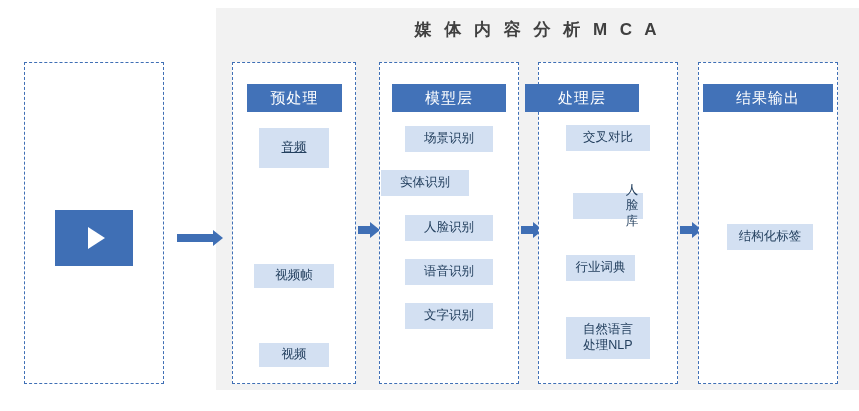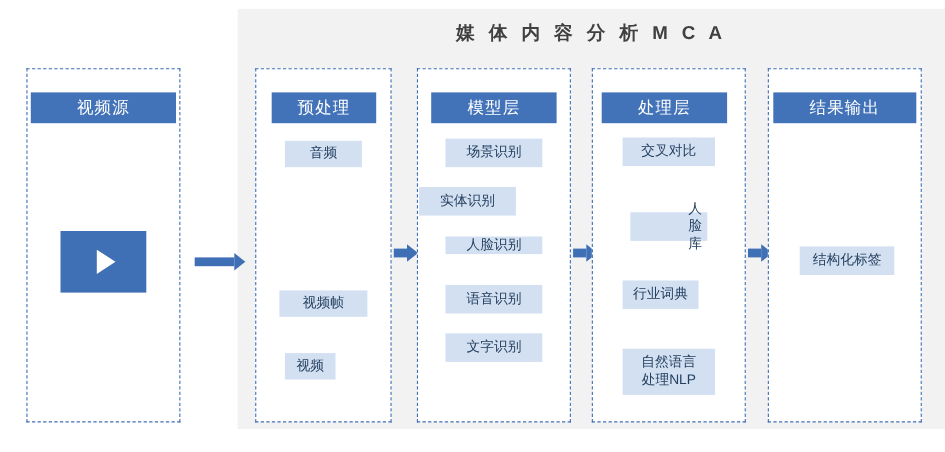--- a/index.html
+++ b/index.html
@@ -86,56 +86,55 @@
 </style>
 </head>
 <body>
 
 <div class="canvas">
 
   <div class="mca-panel"></div>
   <div class="mca-title">媒 体 内 容 分 析 M C A</div>
 
   <div class="col" style="left:24px;top:62px;width:140px;height:322px;"></div>
-  <div class="hdr" style="left:28px;top:84px;width:132px;">视频源</div>
   <div class="play-box">
     <div class="play-tri"></div>
   </div>
 
   <div class="arrow" style="left:177px;top:234px;width:46px;">
     <div class="shaft"></div>
     <div class="head"></div>
   </div>
 
   <div class="col" style="left:232px;top:62px;width:124px;height:322px;"></div>
   <div class="hdr" style="left:247px;top:84px;width:95px;">预处理</div>
-  <div class="item" style="left:259px;top:128px;width:70px;height:24px;">音频</div>
+  <div class="item" style="left:259px;top:128px;width:70px;height:40px;text-decoration:underline;">音频</div>
   <div class="item" style="left:254px;top:264px;width:80px;height:24px;">视频帧</div>
-  <div class="item" style="left:259px;top:321px;width:46px;height:24px;">视频</div>
+  <div class="item" style="left:259px;top:343px;width:70px;height:24px;">视频</div>
 
   <div class="arrow" style="left:358px;top:226px;width:22px;">
     <div class="shaft"></div>
     <div class="head"></div>
   </div>
 
   <div class="col" style="left:379px;top:62px;width:140px;height:322px;"></div>
   <div class="hdr" style="left:392px;top:84px;width:114px;">模型层</div>
   <div class="item" style="left:405px;top:126px;width:88px;height:26px;">场景识别</div>
   <div class="item" style="left:381px;top:170px;width:88px;height:26px;">实体识别</div>
-  <div class="item" style="left:405px;top:215px;width:88px;height:16px;">人脸识别</div>
+  <div class="item" style="left:405px;top:215px;width:88px;height:26px;">人脸识别</div>
   <div class="item" style="left:405px;top:303px;width:88px;height:26px;">文字识别</div>
   <div class="item" style="left:405px;top:259px;width:88px;height:26px;">语音识别</div>
 
   <div class="arrow" style="left:521px;top:226px;width:22px;">
     <div class="shaft"></div>
     <div class="head"></div>
   </div>
 
   <div class="col" style="left:538px;top:62px;width:140px;height:322px;"></div>
-  <div class="hdr" style="left:547px;top:84px;width:114px;">处理层</div>
+  <div class="hdr" style="left:525px;top:84px;width:114px;">处理层</div>
   <div class="item" style="left:566px;top:125px;width:84px;height:26px;">交叉对比</div>
   <div class="item" style="left:573px;top:193px;width:70px;height:26px;padding-left:48px;">人脸库</div>
   <div class="item" style="left:566px;top:255px;width:69px;height:26px;">行业词典</div>
   <div class="item" style="left:566px;top:317px;width:84px;height:42px;white-space:pre-line;">自然语言
 处理NLP</div>
 
   <div class="arrow" style="left:680px;top:226px;width:22px;">
     <div class="shaft"></div>
     <div class="head"></div>
   </div>

